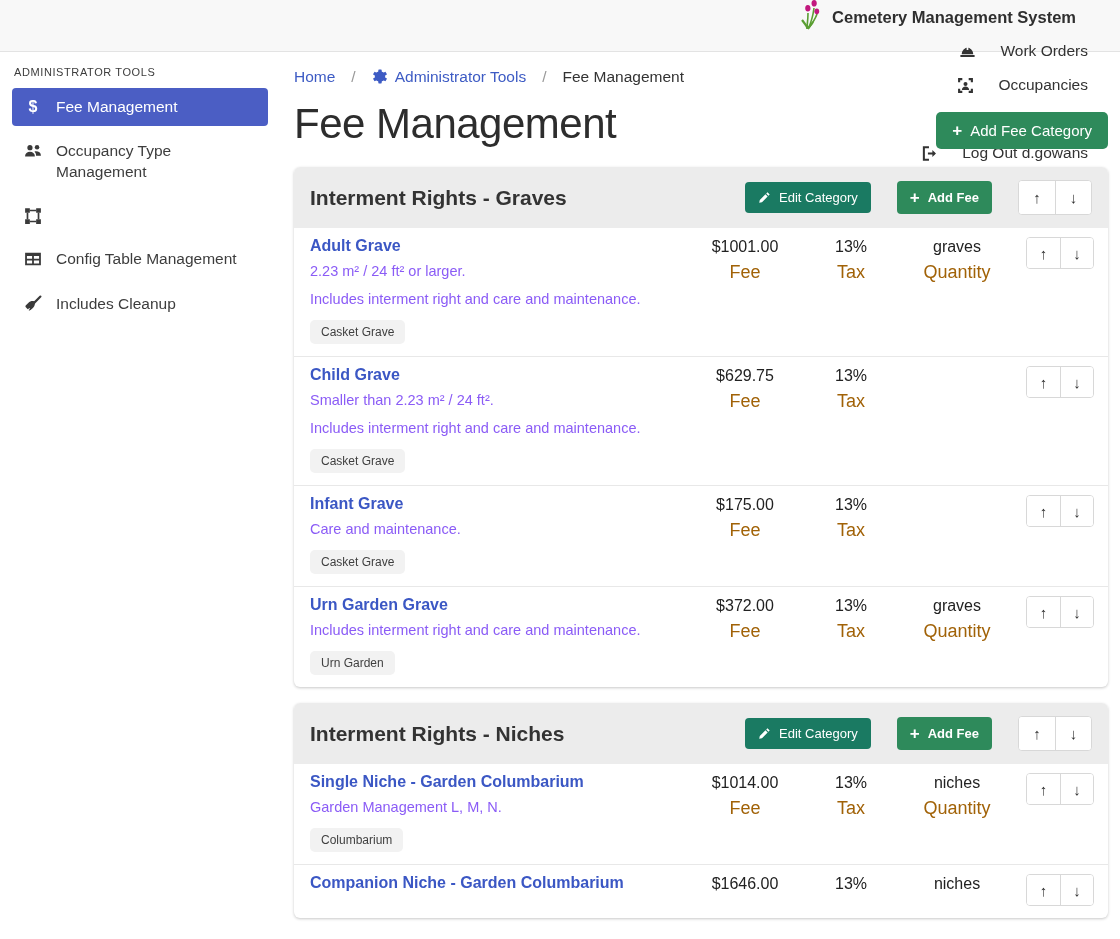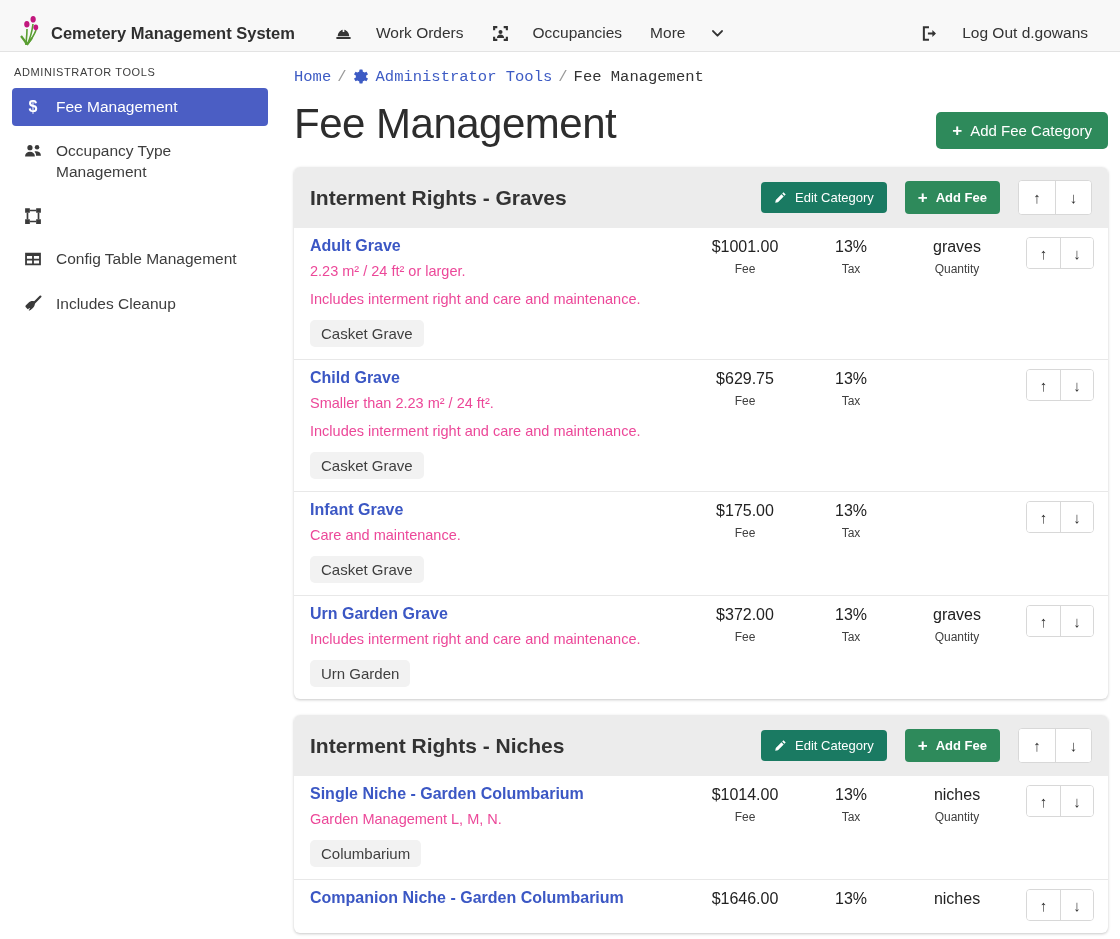--- a/index.html
+++ b/index.html
@@ -1,21 +1,21 @@
 <!DOCTYPE html>
 <html><head>
 <meta charset="utf-8">
 <style>
   * { margin:0; padding:0; box-sizing:border-box; }
   html,body { width:1120px; height:939px; overflow:hidden; background:#fff;
     font-family:"Liberation Sans", sans-serif; color:#333; }
 
   
   .navbar { height:52px; background:#f8f8f8; border-bottom:1px solid #e3e3e3;
-    display:flex; align-items:flex-start; padding:16px 18px; }
+    display:flex; align-items:flex-end; padding:0 18px;flex-direction:column; }
   .brand { display:flex; align-items:center; gap:9px; margin-right:26px; cursor:pointer; }
   .brand-title { font-size:16.5px; font-weight:bold; color:#2f2f2f; }
   .nav-item { display:flex; align-items:center; gap:24px; font-size:15.5px; color:#333;
     padding:8px 14px; cursor:pointer; white-space:nowrap; }
   .nav-spacer { flex:1; }
   .nav-icon { width:17px; height:17px; flex:0 0 auto; }
   .chev { width:13px; height:13px; margin-left:2px; }
 
   
   .shell { display:flex; height:887px; }
@@ -27,64 +27,64 @@
     padding:4px 14px 10px 14px; font-weight:400; }
   .side-item { display:flex; align-items:flex-start; gap:14px; margin:0 12px 6px 12px;
     padding:9px 10px 9px 12px; border-radius:4px; font-size:15.5px; color:#3d3d3d;
     cursor:pointer; line-height:1.32; }
   .side-item .side-icon { width:18px; height:18px; flex:0 0 18px; margin-top:1px; color:#3a3a3a; }
   .side-item.active { background:#4b5ec4; color:#fff; }
   .side-item.active .side-icon { color:#fff; }
   .dollar-glyph { font-weight:bold; font-size:16px; line-height:18px; width:18px; text-align:center; }
 
   
-  .breadcrumb { display:flex; align-items:center; gap:6px; font-size:15.5px; padding:4px 0 0 2px;font-family:Liberation Mono, monospace; }
+  .breadcrumb { display:flex; align-items:center; gap:16px; font-size:15.5px; padding:4px 0 0 2px; }
   .crumb-link { color:#3d5bc4; text-decoration:none; cursor:pointer; display:flex; align-items:center; gap:7px; }
   .crumb-sep { color:#999; }
   .crumb-current { color:#333; }
   .gear { width:16px; height:16px; }
 
   
   .page-head { display:flex; align-items:flex-start; justify-content:space-between;
     padding:14px 2px 0 2px; margin-bottom:18px; }
   .page-title { font-size:42px; font-weight:400; color:#2d2d2d; letter-spacing:-0.5px; }
   .btn { border:none; border-radius:4px; cursor:pointer; display:inline-flex;
     align-items:center; gap:8px; font-family:inherit; }
   .btn-add-category { background:#2e8a5b; color:#fff; font-size:15px; padding:10px 16px;
     border-radius:5px; margin-top:12px; }
   .plus-glyph { font-size:17px; font-weight:bold; line-height:1; }
 
   
   .card { border-radius:6px; box-shadow:0 1px 3px rgba(0,0,0,.22); margin:0 2px 16px 2px;
     background:#fff; overflow:hidden; }
   .card-head { background:#ececec; padding:13px 16px; display:flex; align-items:center; }
   .card-title { font-size:21px; font-weight:600; color:#333; flex:1; }
-  .head-actions { display:flex; align-items:center; gap:18px; }
+  .head-actions { display:flex; align-items:center; gap:26px; }
   .btn-edit { background:#1a7a62; color:#fff; font-size:13px; padding:8px 13px; }
   .btn-addfee { background:#2e8a5b; color:#fff; font-size:13px; font-weight:600; padding:8px 13px; }
   .pencil { width:13px; height:13px; }
   .arrow-group { display:inline-flex; border:1px solid #d8d8d8; border-radius:4px;
     overflow:hidden; background:#fff; }
   .arrow-btn { background:#fff; border:none; width:36px; height:33px; font-size:15px;
     color:#333; cursor:pointer; font-family:inherit; }
   .arrow-btn + .arrow-btn { border-left:1px solid #d8d8d8; }
 
   
   .fee-row { display:flex; align-items:flex-start; padding:9px 14px 12px 16px;
     border-bottom:1px solid #e8e8e8; }
   .fee-row:last-child { border-bottom:none; }
   .fee-main { flex:1; min-width:0; padding-right:10px; }
   .fee-name { color:#3b57c4; font-size:16px; font-weight:bold; text-decoration:none;
     cursor:pointer; display:inline-block; margin-bottom:6px; }
-  .fee-desc { font-size:14.5px; color:#ec4899; margin-bottom:7px; line-height:1.45; }
-  .fee-badge { display:inline-block; background:#f2f2f2; color:#3f3f3f; font-size:15px;
+  .fee-desc { font-size:14.5px; color:#8b5cf6; margin-bottom:7px; line-height:1.45; }
+  .fee-badge { display:inline-block; background:#f2f2f2; color:#3f3f3f; font-size:12px;
     padding:5px 11px; border-radius:5px; margin-top:3px; }
   .fee-col { width:106px; flex:0 0 106px; text-align:center; padding-top:1px; }
   .fee-col .val { font-size:16px; color:#222; }
-  .fee-col .lab { font-size:12px; color:#404040; margin-top:6px;text-align:center; }
+  .fee-col .lab { font-size:18px; color:#a16207; margin-top:6px;text-align:center; }
   .fee-arrows { margin-left:16px; }
   .fee-arrows .arrow-btn { width:33px; height:30px; }
 </style>
 </head>
 <body>
 
 <div class="navbar">
   <div class="brand">
     <span>
       <svg width="24" height="30" viewBox="0 0 24 30">

